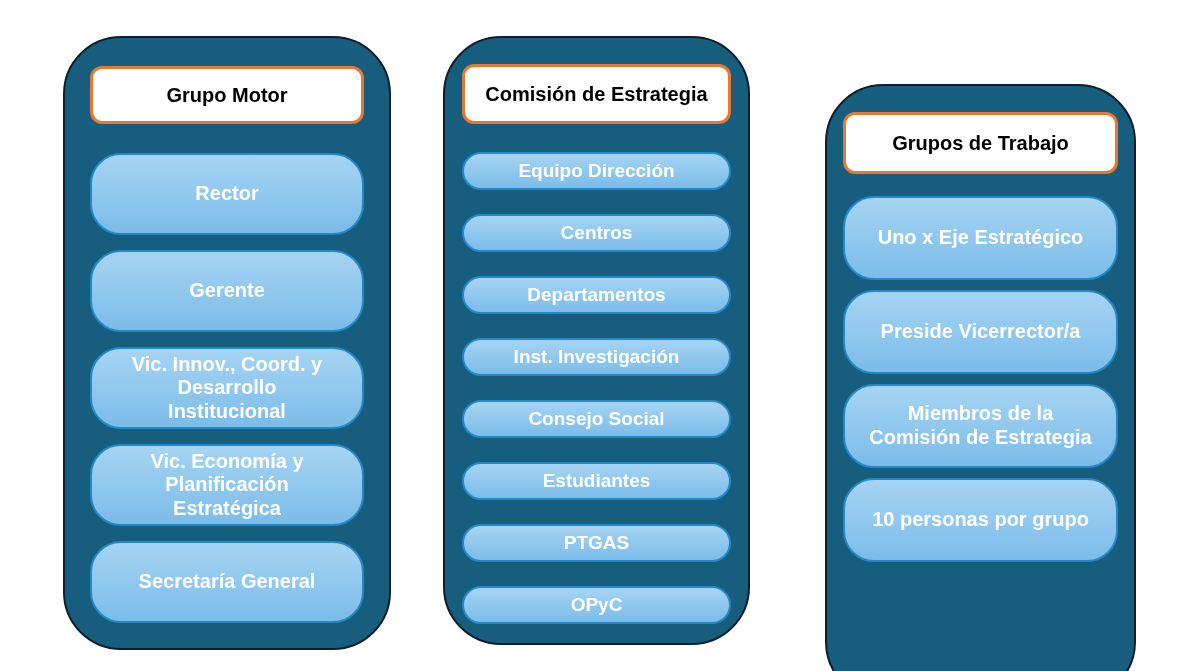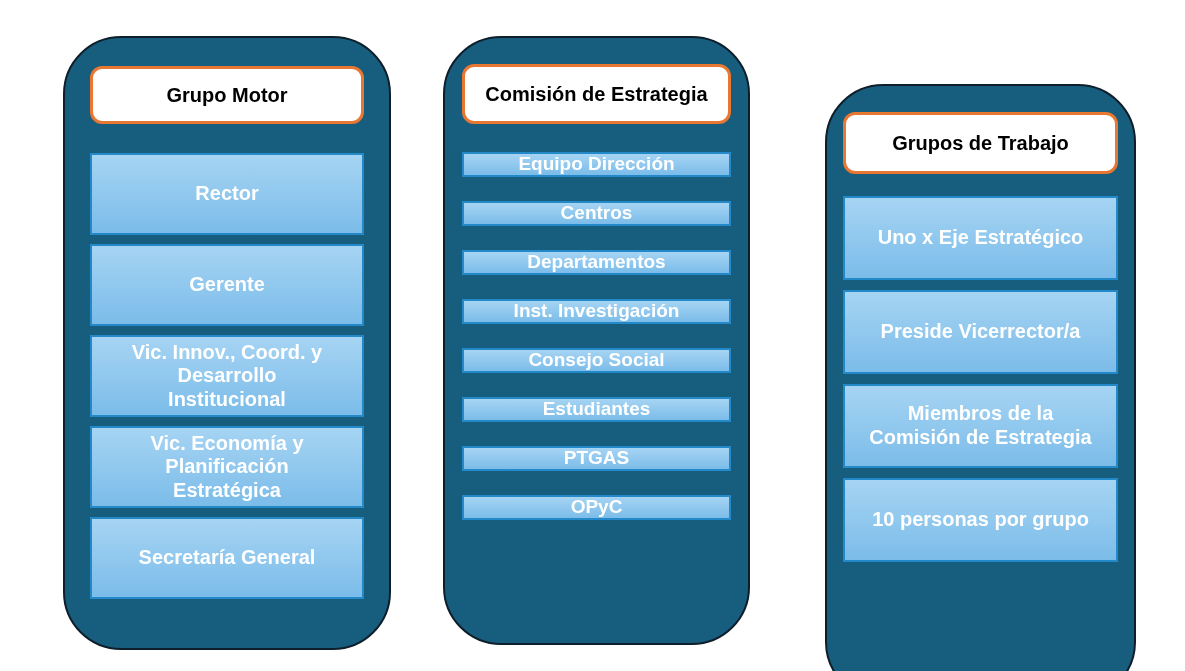--- a/index.html
+++ b/index.html
@@ -7,21 +7,21 @@
     --container-fill: #175E7E;
     --container-border: #0E1E2A;
     --header-fill: #FFFFFF;
     --header-border: #E87732;
     --header-text: #000000;
     --item-gradient-top: #A6D4F3;
     --item-gradient-bottom: #7BBCE9;
     --item-border: #2489C9;
     --item-text: #FFFFFF;
   }
-  * { margin: 0; padding: 0; box-sizing: border-box; }
+  * { margin: 0; padding: 0; box-sizing: border-box; border-radius: 31px; }
   html, body {
     font-family: "Liberation Sans", sans-serif;
     background: var(--page-background);
   }
   .canvas {
     position: relative;
     width: 1185px;
     height: 671px;
     background: var(--page-background);
     overflow: hidden;
@@ -44,39 +44,39 @@
     font-size: 20px;
     display: flex;
     align-items: center;
     justify-content: center;
     text-align: center;
   }
   .c1 .header { margin-top: 28px; height: 58px; }
   .c2 .header { margin-top: 26px; height: 60px; }
   .c3 .header { margin-top: 26px; height: 62px; }
   .items { display: flex; flex-direction: column; }
-  .c1 .items { margin-top: 29px; gap: 9px; }
+  .c1 .items { margin-top: 29px; gap: 15px; }
   .c2 .items { margin-top: 28px; gap: 24px; }
   .c3 .items { margin-top: 22px; gap: 10px; }
   .item {
     background: linear-gradient(to bottom, var(--item-gradient-top), var(--item-gradient-bottom));
     border: 2px solid var(--item-border);
     color: var(--item-text);
     font-weight: 700;
     font-size: 20px;
     line-height: 1.18;
     display: flex;
     align-items: center;
     justify-content: center;
     text-align: center;
     white-space: pre-line;
     padding: 0 4px;
   }
   .c1 .item { height: 82px; }
-  .c2 .item { height: 25px; font-size: 19px; }
+  .c2 .item { height: 38px; font-size: 19px; }
   .c3 .item { height: 84px; }
 </style>
 </head>
 <body>
 
 <main class="canvas">
 
   <section class="column c1">
     <div class="header">Grupo Motor</div>
     <div class="items">

